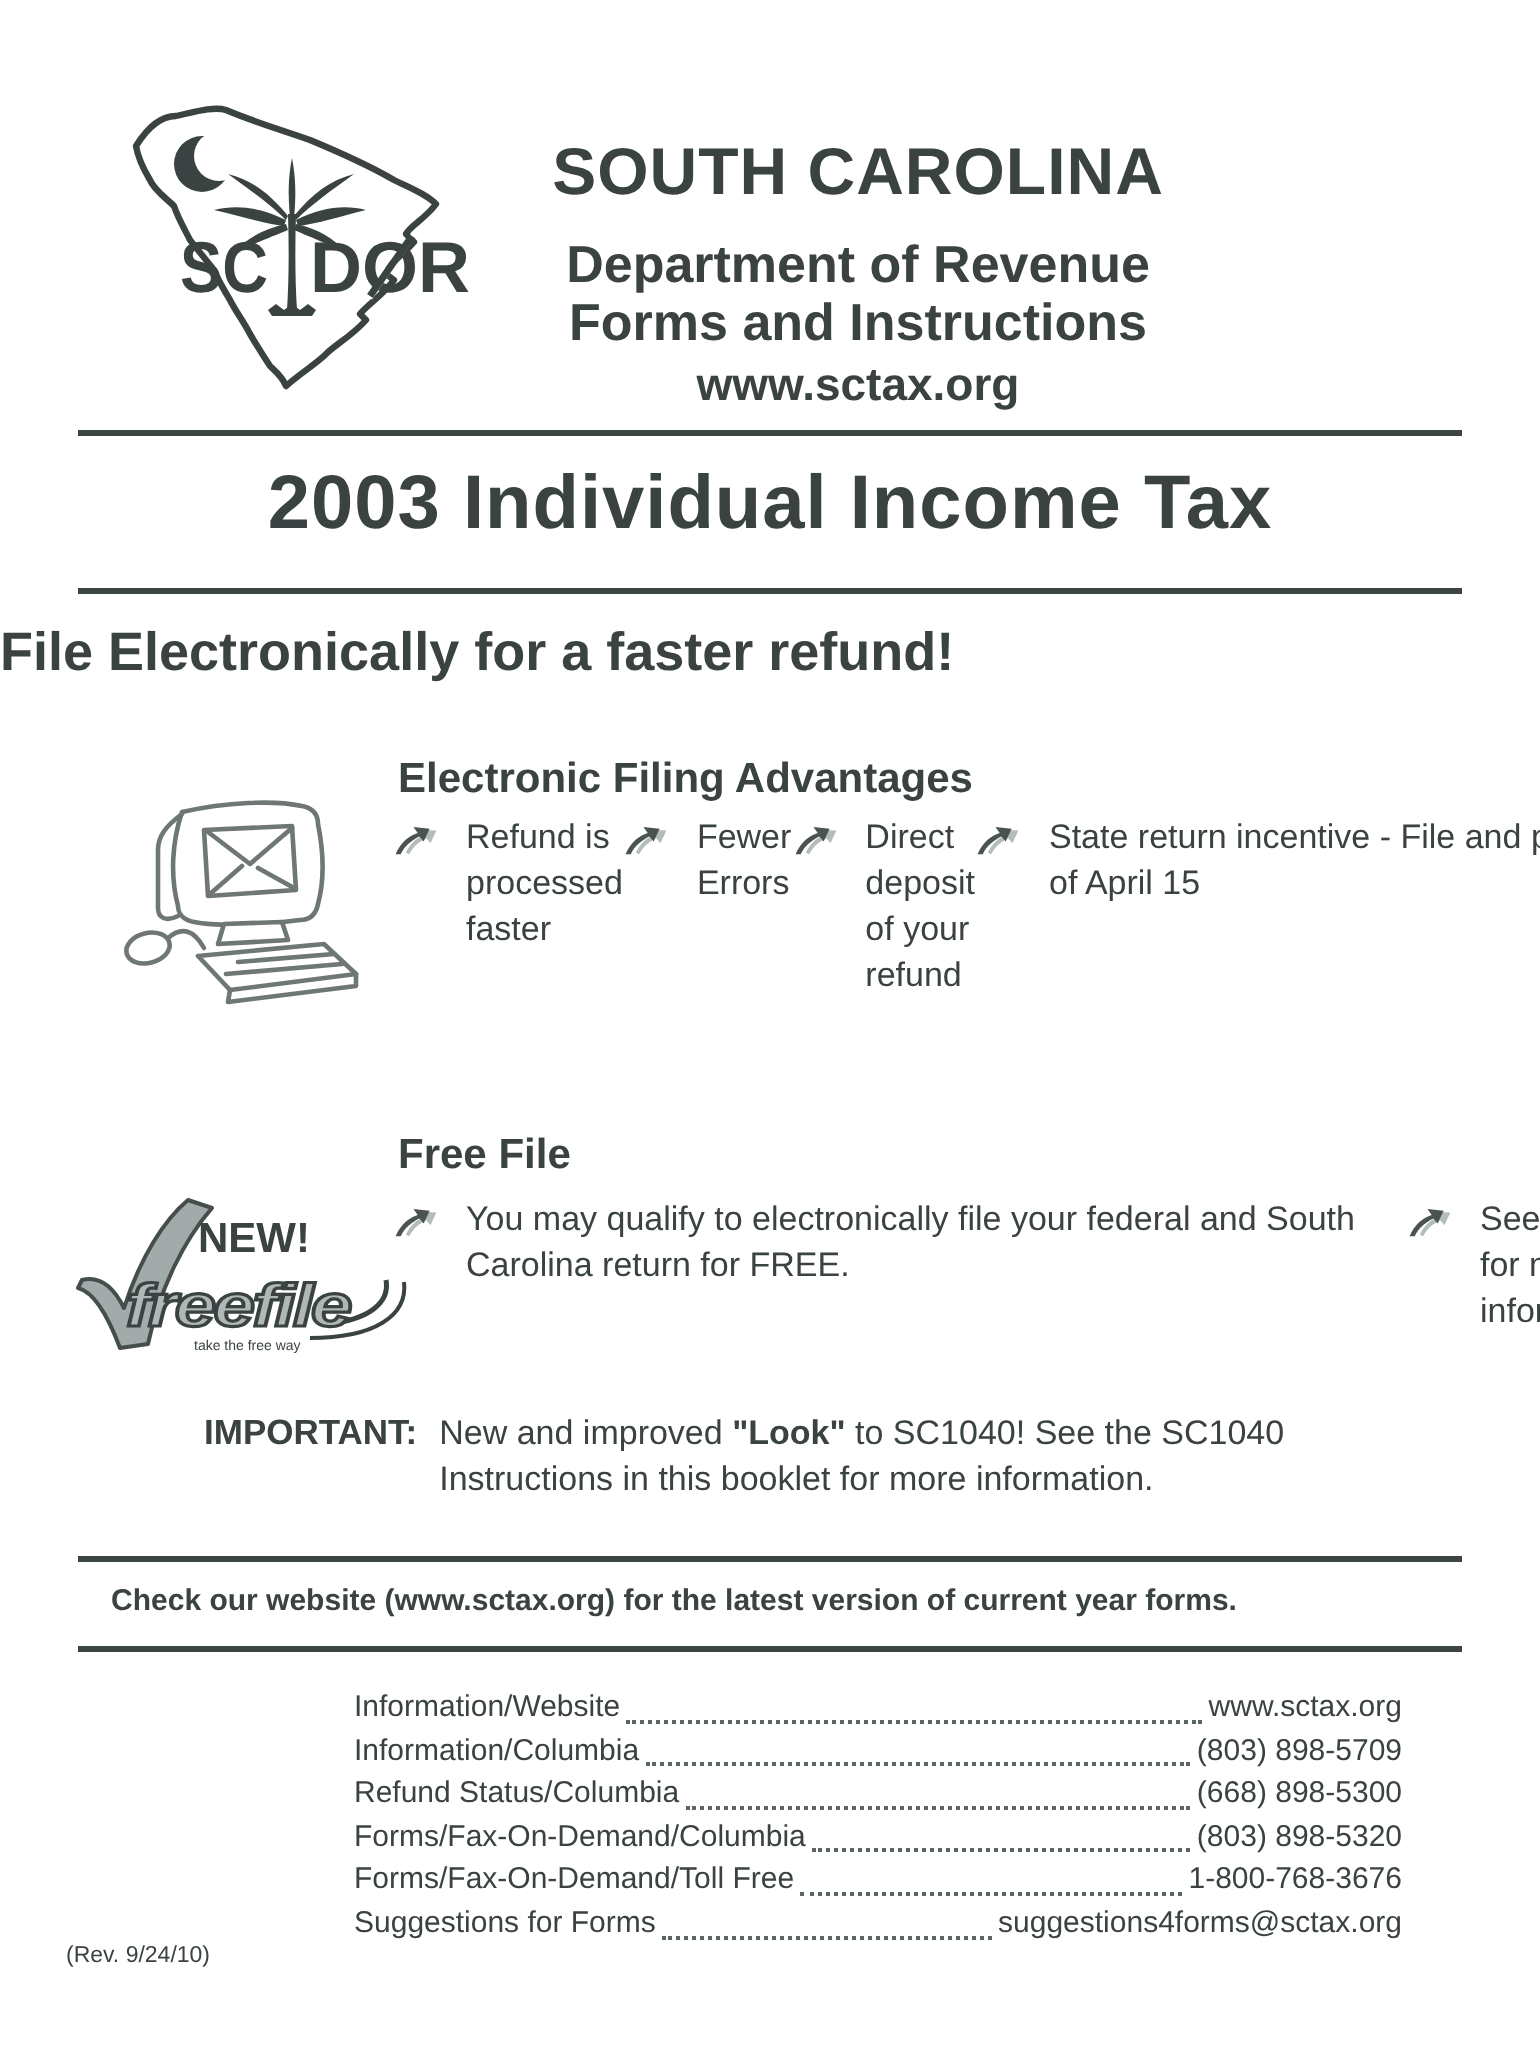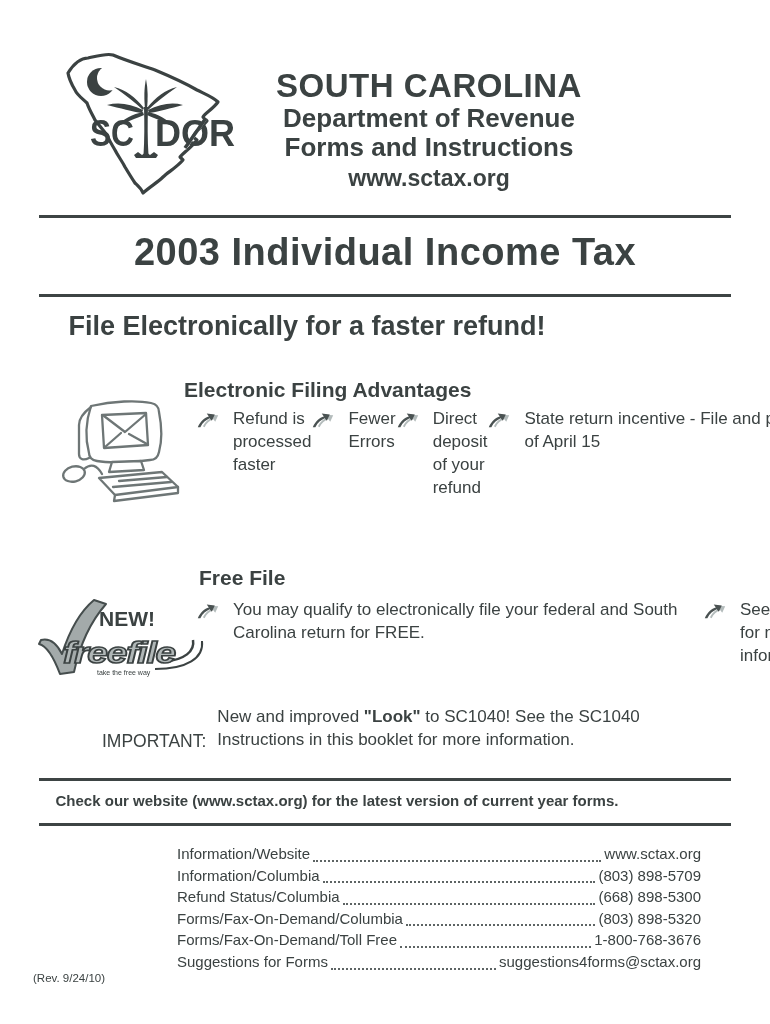--- a/index.html
+++ b/index.html
@@ -7,40 +7,40 @@
   body { font-family:"Liberation Sans","DejaVu Sans",sans-serif; }
   .page {
     position:relative; width:770px; height:1024px; margin:0 auto;
     background:#ffffff; color:#3b4242; overflow:hidden;
   }
   .abs { position:absolute; }
 
   
   .header-text { left:240px; top:56px; width:378px; text-align:center; font-weight:bold; }
   .ht-1 { font-size:33px; line-height:36px; letter-spacing:0.5px;margin-top:12px; }
-  .ht-2 { font-size:26px; line-height:29px; }
+  .ht-2 { font-size:26px; line-height:29px;margin-top:14px; }
   .ht-3 { font-size:26px; line-height:29px; }
   .ht-4 { font-size:23px; line-height:27px; margin-top:3px; }
 
   .rule { left:39px; width:692px; height:3px; background:#3d4444; }
 
   .main-title { left:0; top:231px; width:770px; text-align:center;
     font-size:38px; font-weight:bold; letter-spacing:0.5px; }
-  .subtitle { left:0; top:311px; width:614px; text-align:center;
+  .subtitle { left:0; top:311px; width:614px; text-align:left;
     font-size:27px; font-weight:bold; }
 
   .sec-heading { font-size:21px; font-weight:bold; }
 
   .bullets { display:flex; flex-direction:row; }
   .bullet-row { display:flex; align-items:flex-start; margin-bottom:1px; }
   .bullet-icon { flex:0 0 24px; width:24px; height:17px; margin:4px 13px 0 0; }
   .bullet-text { font-size:17px; line-height:23px; }
 
   .important { left:102px; top:706px; width:590px; display:flex; }
-  .important-label { font-size:17.5px; font-weight:normal; white-space:nowrap; margin-right:11px;margin-top:25px; }
+  .important-label { font-size:17.5px; font-weight:bold; white-space:nowrap; margin-right:11px; }
   .important-text { font-size:17px; line-height:22.5px; width:460px; }
 
   .website-note { left:0; top:792px; width:674px; text-align:center;
     font-size:15px; font-weight:bold; }
 
   .contacts { left:177px; top:845px; width:524px; }
   .contact-row { display:flex; align-items:baseline; height:21.6px; font-size:15px; }
   .contact-label { white-space:nowrap; }
   .contact-leader { flex:1 1 auto; border-bottom:2px dotted #5d6464;
     align-self:flex-end; margin:0 3px 5px 3px; min-width:10px; }
@@ -121,21 +121,21 @@
       <path d="M50,53 L66,39 M92,50 L74,40"></path>
       <path d="M57,68 L86,67 L89,76 L54,78 Z" fill="#ffffff"></path>
       <path d="M44,84 L107,78 L123,93 L60,101 Z" fill="#ffffff"></path>
       <path d="M60,101 L59,107 L123,99 L123,93"></path>
       <path d="M64,87 L112,83 M58,93 L116,88"></path>
       <ellipse cx="19" cy="80" rx="11" ry="7.5" transform="rotate(-14 19 80)" fill="#ffffff"></ellipse>
       <path d="M29,75 C36,69 42,71 47,80"></path>
     </g>
   </svg>
 
-  <div class="abs sec-heading" style="left:184px; top:378px">Electronic Filing Advantages</div>
+  <div class="abs sec-heading" style="left:199px; top:378px">Electronic Filing Advantages</div>
 
   <div class="abs bullets" style="left:196px; top:407px; width:492px">
     <div class="bullet-row">
       <svg class="bullet-icon">
           <use href="#arrow-bullet"></use>
         </svg>
       <div class="bullet-text">Refund is processed faster</div>
     </div>
     <div class="bullet-row">
       <svg class="bullet-icon">

